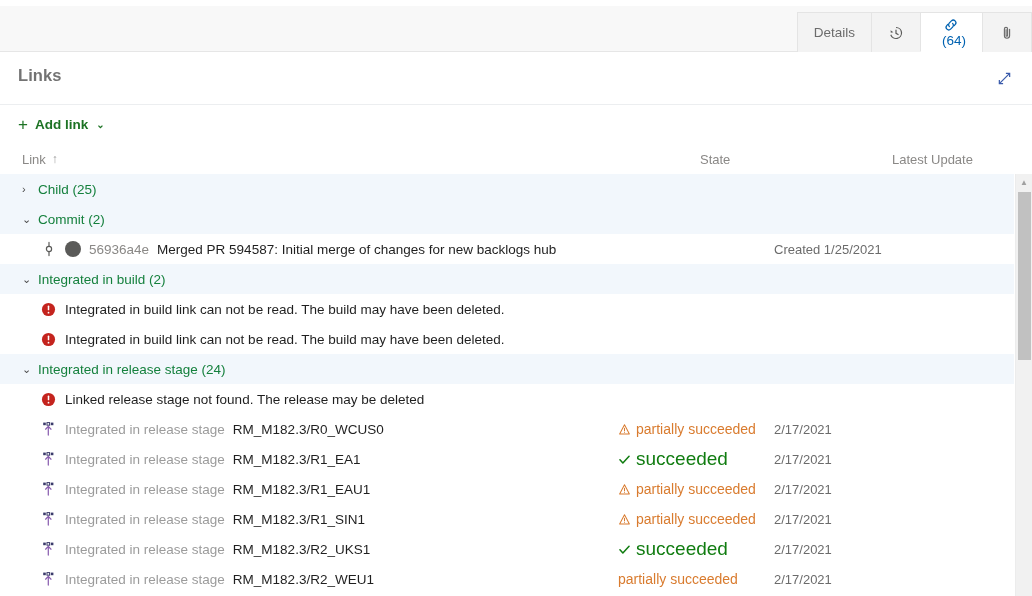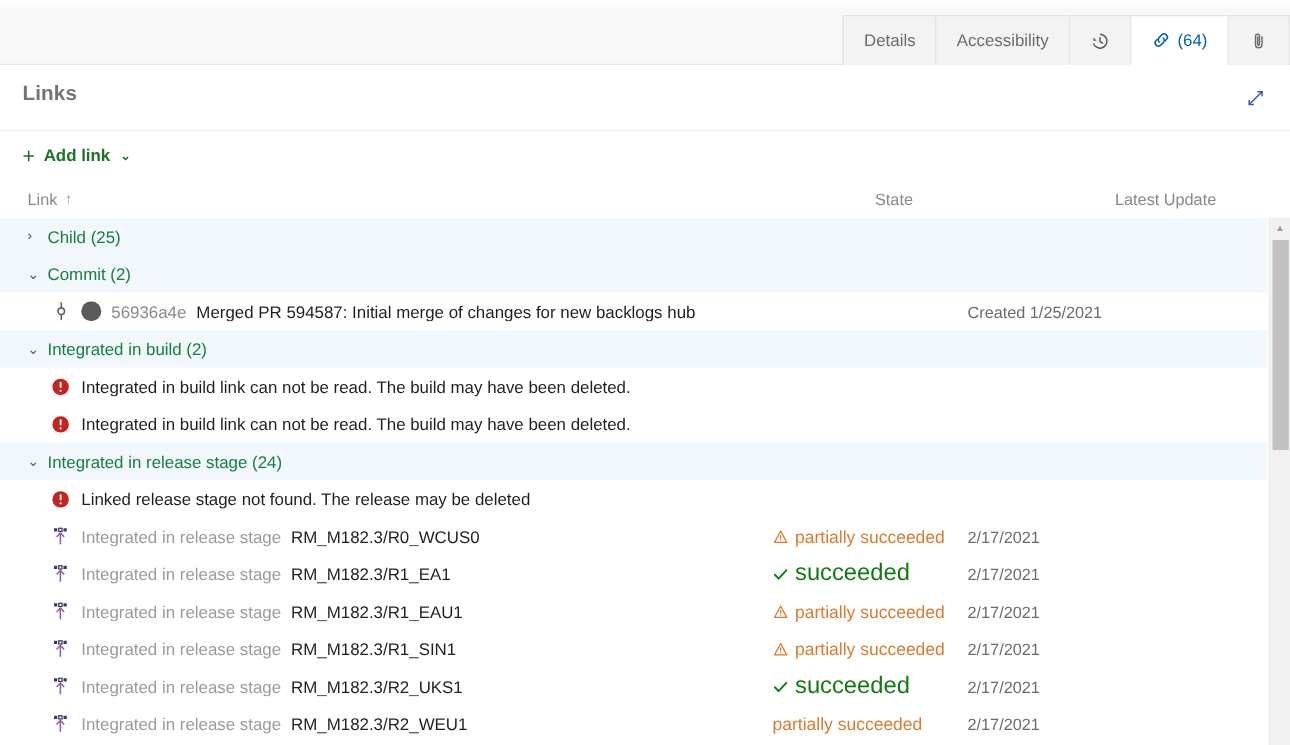--- a/index.html
+++ b/index.html
@@ -36,20 +36,21 @@
     margin-top: 6px;
     height: 40px;
   }
   .tab:last-child { border-right: 1px solid #e4e4e4; }
   .tab.active {
     background: #ffffff;
     color: #0062b1;
     border-bottom: 1px solid #ffffff;
     position: relative;
     z-index: 2;
+    flex-direction: column;
   }
   .tab .cnt { font-size: 13.5px; color: #0062b1; margin-left: 5px; }
   .tab svg { display: block; }
 
   
   .panel-head {
     position: relative;
     padding: 14px 16px 10px 18px;
   }
   .panel-title {
@@ -178,23 +179,20 @@
     background: #c1c1c1;
     cursor: pointer;
   }
 </style>
 </head>
 <body>
 
 <div class="tabbar" id="tabbar">
     <div class="tab">
       <span>Details</span>
-    </div>
-    <div class="tab">
-      <span>Accessibility</span>
     </div>
     <div class="tab">
       <span>
         <svg width="16" height="16" viewBox="0 0 16 16">
           <path d="M8 2.5a5.5 5.5 0 1 1-5.2 7.2" fill="none" stroke="#5a5a58" stroke-width="1.2"></path>
           <path d="M2.6 5.2l.2 2.6 2.6-.5z" fill="#5a5a58"></path>
           <path d="M8 5.2v3.1l2.1 1.2" fill="none" stroke="#5a5a58" stroke-width="1.2" stroke-linecap="round"></path>
         </svg>
       </span>
     </div>

